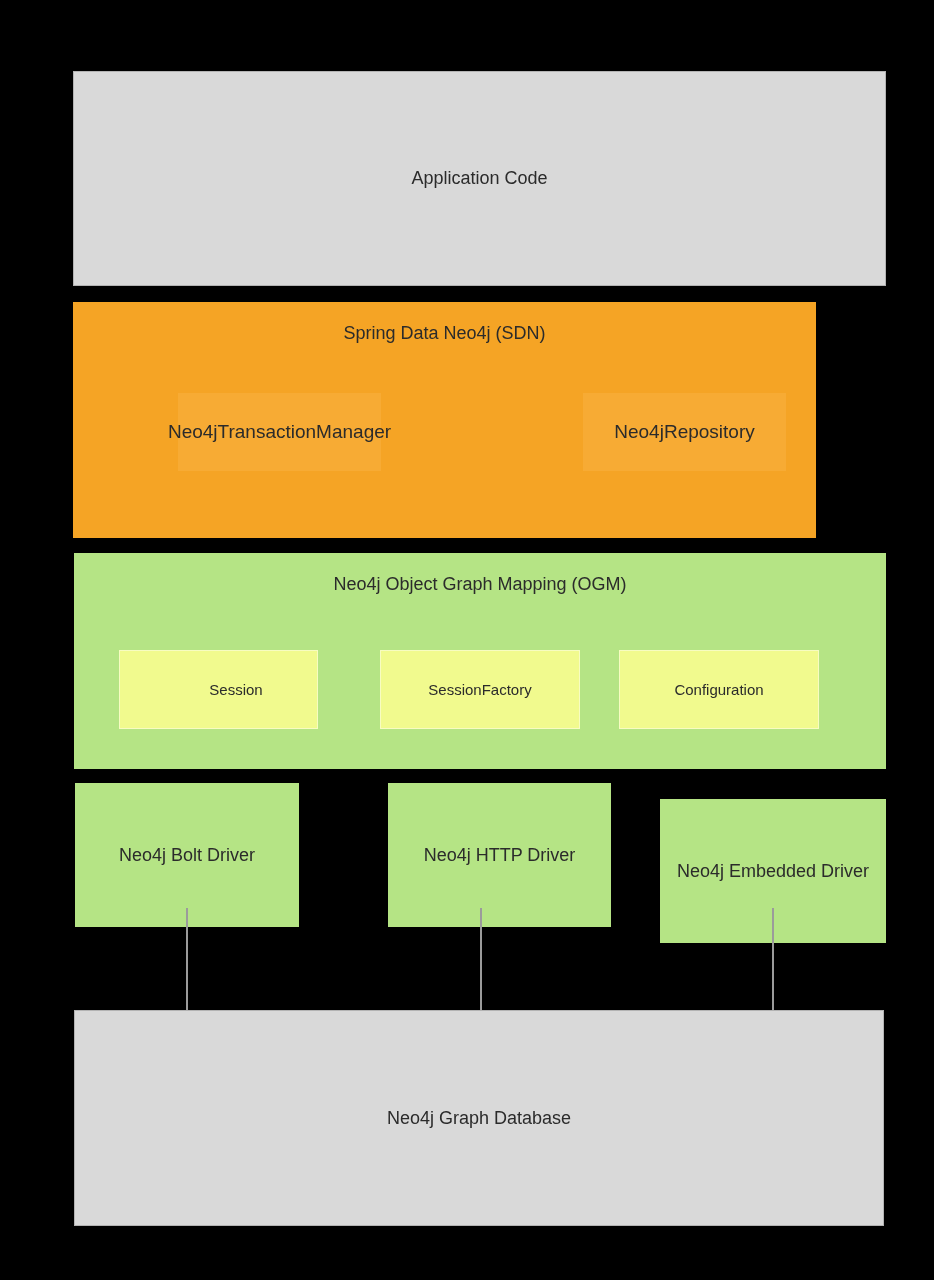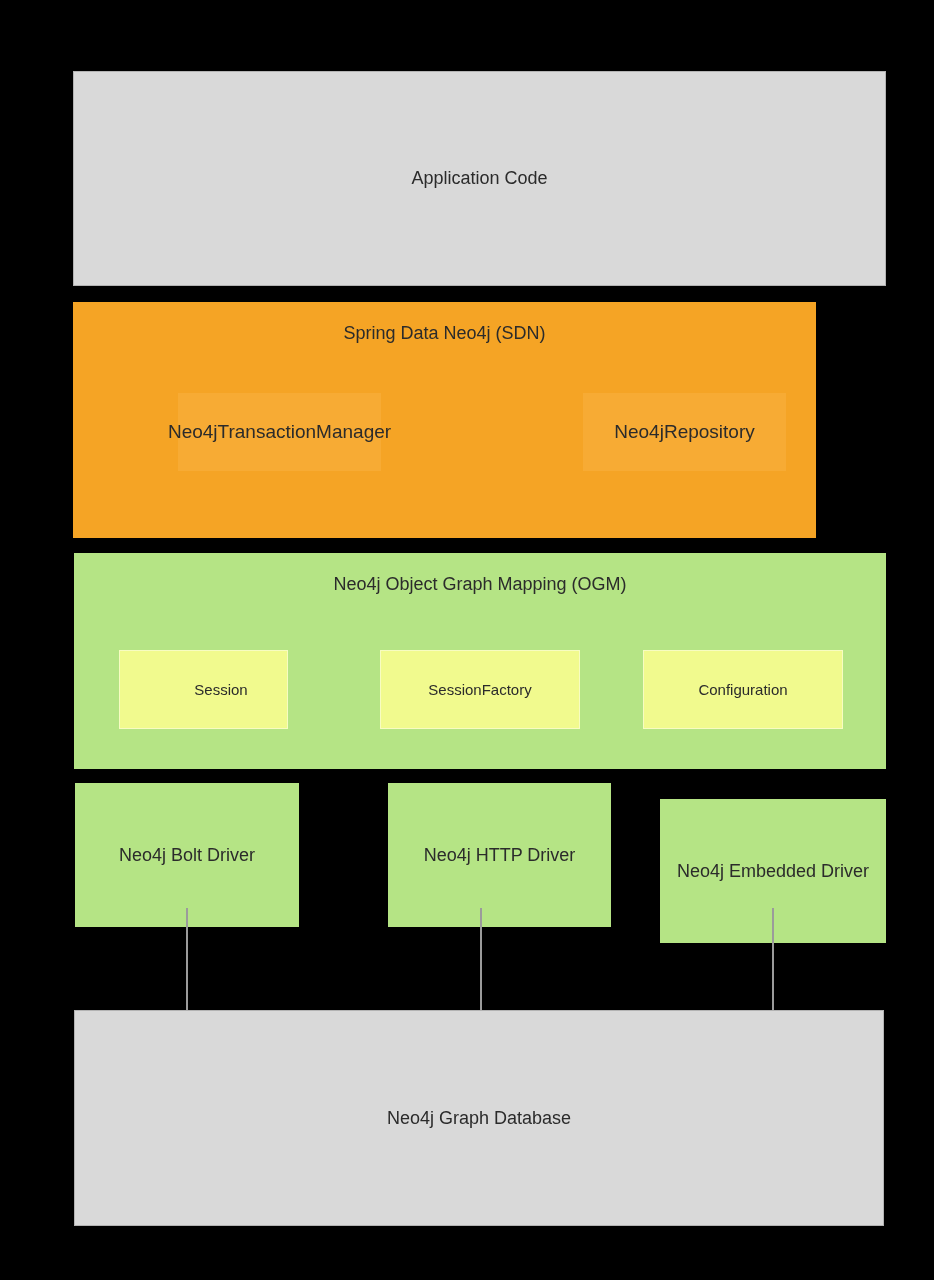--- a/index.html
+++ b/index.html
@@ -60,23 +60,23 @@
   
   .ogm-box { left: 74px; top: 553px; width: 812px; height: 216px; background: #b5e485; }
   .ogm-inner {
     position: absolute;
     top: 97px;
     height: 79px;
     background: #f1fa8e;
     border: 1px solid rgba(255,255,255,0.45);
     font-size: 15px;
   }
-  .ogm-inner.session { left: 45px;  width: 169px; padding-left: 35px; }
+  .ogm-inner.session { left: 45px;  width: 199px; padding-left: 35px; }
   .ogm-inner.factory { left: 306px; width: 200px; }
-  .ogm-inner.config  { left: 569px; width: 200px; }
+  .ogm-inner.config  { left: 545px; width: 200px; }
   
   .driver-box {
     top: 783px;
     height: 144px;
     background: #b5e485;
     font-size: 18px;
   }
   .driver-bolt     { left: 75px;  width: 224px; }
   .driver-http     { left: 388px; width: 223px; }
   .driver-embedded { left: 660px; width: 226px; margin-top: 16px; }

